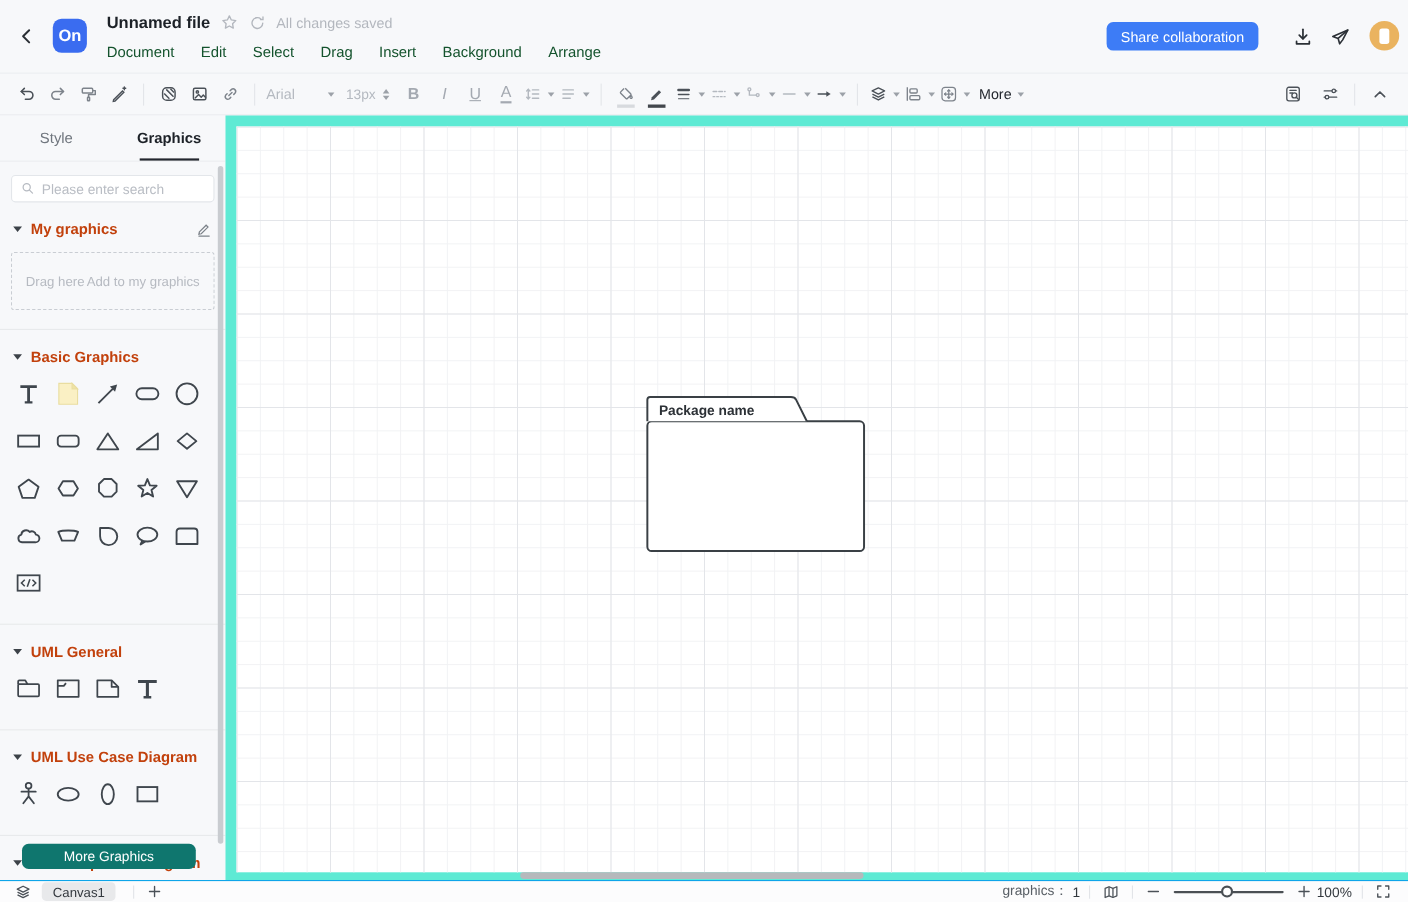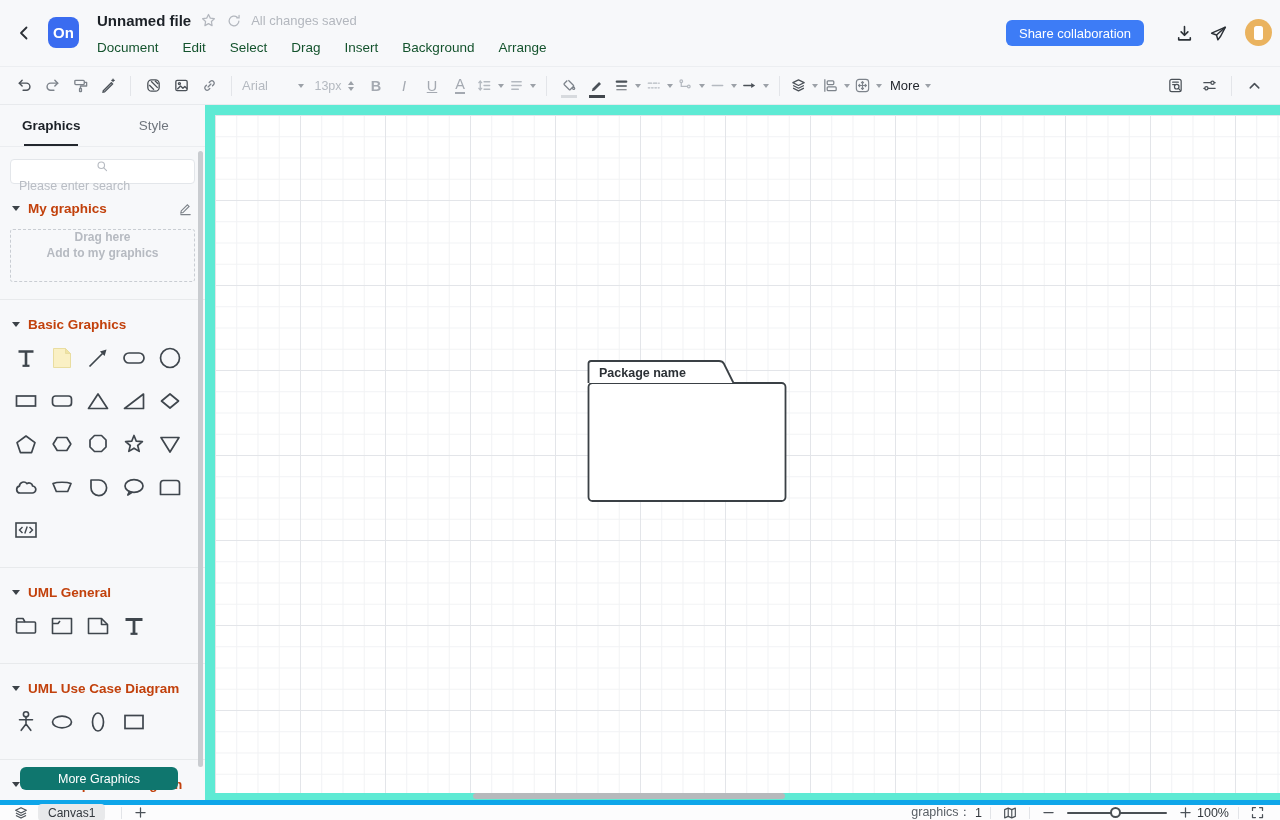--- a/index.html
+++ b/index.html
@@ -43,49 +43,49 @@
   .color-btn.darkbar::after { background:#42474d; }
   .more-label { font-size:13px; color:#23272e; }
   .tb-right { margin-left:auto; display:flex; align-items:center; }
 
   
   .sidebar { position:absolute; top:105px; left:0; width:205px; bottom:20px; background:#f7f8fa; overflow:hidden; }
   .side-tabs { height:42px; display:flex; border-bottom:1px solid #ebedf0; }
   .side-tab { flex:1; text-align:center; line-height:41px; font-size:13.5px; color:#70767e; cursor:pointer; position:relative; }
   .side-tab.active { color:#1c2127; font-weight:bold; }
   .side-tab.active::after { content:''; position:absolute; bottom:0; left:50%; margin-left:-27px; width:54px; height:2.5px; background:#23272e; }
-  .search-box { margin:12px 10px 0; height:25px; background:#fff; border:1px solid #e3e6ea; border-radius:4px; display:flex; align-items:center; padding:0 8px; gap:6px;flex-direction:column; }
+  .search-box { margin:12px 10px 0; height:25px; background:#fff; border:1px solid #e3e6ea; border-radius:4px; display:flex; align-items:center; padding:0 8px; gap:6px; }
   .search-box input { border:none; outline:none; background:transparent; font-size:12.5px; color:#444; width:100%; font-family:inherit; }
   .search-box input::placeholder { color:#b9bdc4; }
   .sec-head { display:flex; align-items:center; gap:8px; padding:0 12px; margin-top:17px; }
   .tri { width:0; height:0; border-left:4.5px solid transparent; border-right:4.5px solid transparent; border-top:5.5px solid #3c4248; cursor:pointer; flex:none; }
   .sec-title { font-size:13.5px; font-weight:bold; color:#c2410c; }
   .edit-ic { margin-left:auto; color:#7d838a; cursor:pointer; }
-  .drop-zone { margin:13px 10px 0; height:53px; border:1px dashed #c9cdd3; border-radius:3px; display:flex; flex-direction:column; align-items:center; gap:2px; color:#b6bac1; font-size:12px;font-weight:bold; }
+  .drop-zone { margin:13px 10px 0; height:53px; border:1px dashed #c9cdd3; border-radius:3px; display:flex; flex-direction:row; align-items:center; justify-content:center; gap:2px; color:#b6bac1; font-size:12px; }
   .divider-h { height:1px; background:#e8eaec; margin-top:17px; }
   .shape-grid { display:grid; grid-template-columns:repeat(5,36px); padding:8px 8px 2px; row-gap:7px; }
   .shape { width:36px; height:36px; display:flex; align-items:center; justify-content:center; color:#3f464d; cursor:pointer; }
   .seq-clip { height:14px; overflow:hidden; }
   .more-gfx { position:absolute; left:20px; bottom:10px; width:158px; height:23px; background:#0f766e; border:none; border-radius:6px; color:#fff; font-size:12.5px; font-family:inherit; cursor:pointer; }
   .side-scroll { position:absolute; right:2px; top:46px; width:5px; height:616px; background:#c9ccd0; border-radius:3px; cursor:pointer; }
 
   
   .canvas-wrap { position:absolute; top:105px; left:205px; right:0; bottom:20px; background:#5eead4; }
   .canvas-area { position:absolute; left:10px; top:10px; right:0; bottom:7px; background-color:#fff;
     background-image:
       linear-gradient(#e3e5e9 1px, transparent 1px),
       linear-gradient(90deg, #e3e5e9 1px, transparent 1px),
       linear-gradient(#f1f2f4 1px, transparent 1px),
       linear-gradient(90deg, #f1f2f4 1px, transparent 1px);
     background-size:85px 85px, 85px 85px, 21.25px 21.25px, 21.25px 21.25px; }
   .pkg { position:absolute; left:372px; top:244px; }
   .h-scroll { position:absolute; bottom:1px; left:268px; width:312px; height:6px; background:#b6b9bc; border-radius:3px; cursor:pointer; }
 
   
-  .statusbar { position:absolute; bottom:0; left:0; right:0; height:20px; background:#fcfcfd; border-top:5px solid #0ea5e9; display:flex; align-items:center; padding:0 12px 0 10px; }
+  .statusbar { position:absolute; bottom:0; left:0; right:0; height:20px; background:#fcfcfd; border-top:1px solid #0ea5e9; display:flex; align-items:center; padding:0 12px 0 10px; }
   .sb-ic { color:#4b5158; display:flex; align-items:center; justify-content:center; cursor:pointer; margin:0 3px; }
   .canvas-pill { background:#e8e9eb; border-radius:4px; padding:1.5px 10px; font-size:12px; color:#33383e; margin:0 8px 0 6px; cursor:pointer; }
   .sb-div { width:1px; height:12px; background:#e2e4e8; margin:0 8px; }
   .sb-right { margin-left:auto; display:flex; align-items:center; }
   .sb-text { font-size:12.5px; color:#5a6067; }
   .sb-num { font-size:12.5px; color:#33383e; margin-left:4px; }
   .zoom-slider { position:relative; width:100px; height:14px; margin:0 8px; cursor:pointer; }
   .zoom-slider .track { position:absolute; top:6px; left:0; right:0; height:2.5px; background:#4a4f54; border-radius:2px; }
   .zoom-slider .knob { position:absolute; top:1.5px; left:43%; width:11px; height:11px; border-radius:50%; background:#fff; border:2px solid #4a4f54; }
   .zoom-pct { font-size:12.5px; color:#33383e; min-width:34px; text-align:center; }
@@ -333,22 +333,22 @@
     <span class="tbtn">
       <svg viewBox="0 0 18 18" width="17" fill="none" stroke="currentColor" stroke-width="1.6" stroke-linecap="round" stroke-linejoin="round">
           <path d="M4.5 11.5L9 7l4.5 4.5"></path>
         </svg>
     </span>
   </span>
 </div>
 
 <div class="sidebar">
   <div class="side-tabs">
+    <div class="side-tab">Style</div>
     <div class="side-tab active">Graphics</div>
-    <div class="side-tab">Style</div>
   </div>
 
   <div class="search-box">
     <span style="color:#b7bbc2;">
       <svg viewBox="0 0 16 16" width="13" fill="none" stroke="currentColor" stroke-width="1.4" stroke-linecap="round">
           <circle cx="6.5" cy="6.5" r="4"></circle>
           <path d="M9.6 9.6l3.4 3.4"></path>
         </svg>
     </span>
     <input type="text" placeholder="Please enter search" style="">

